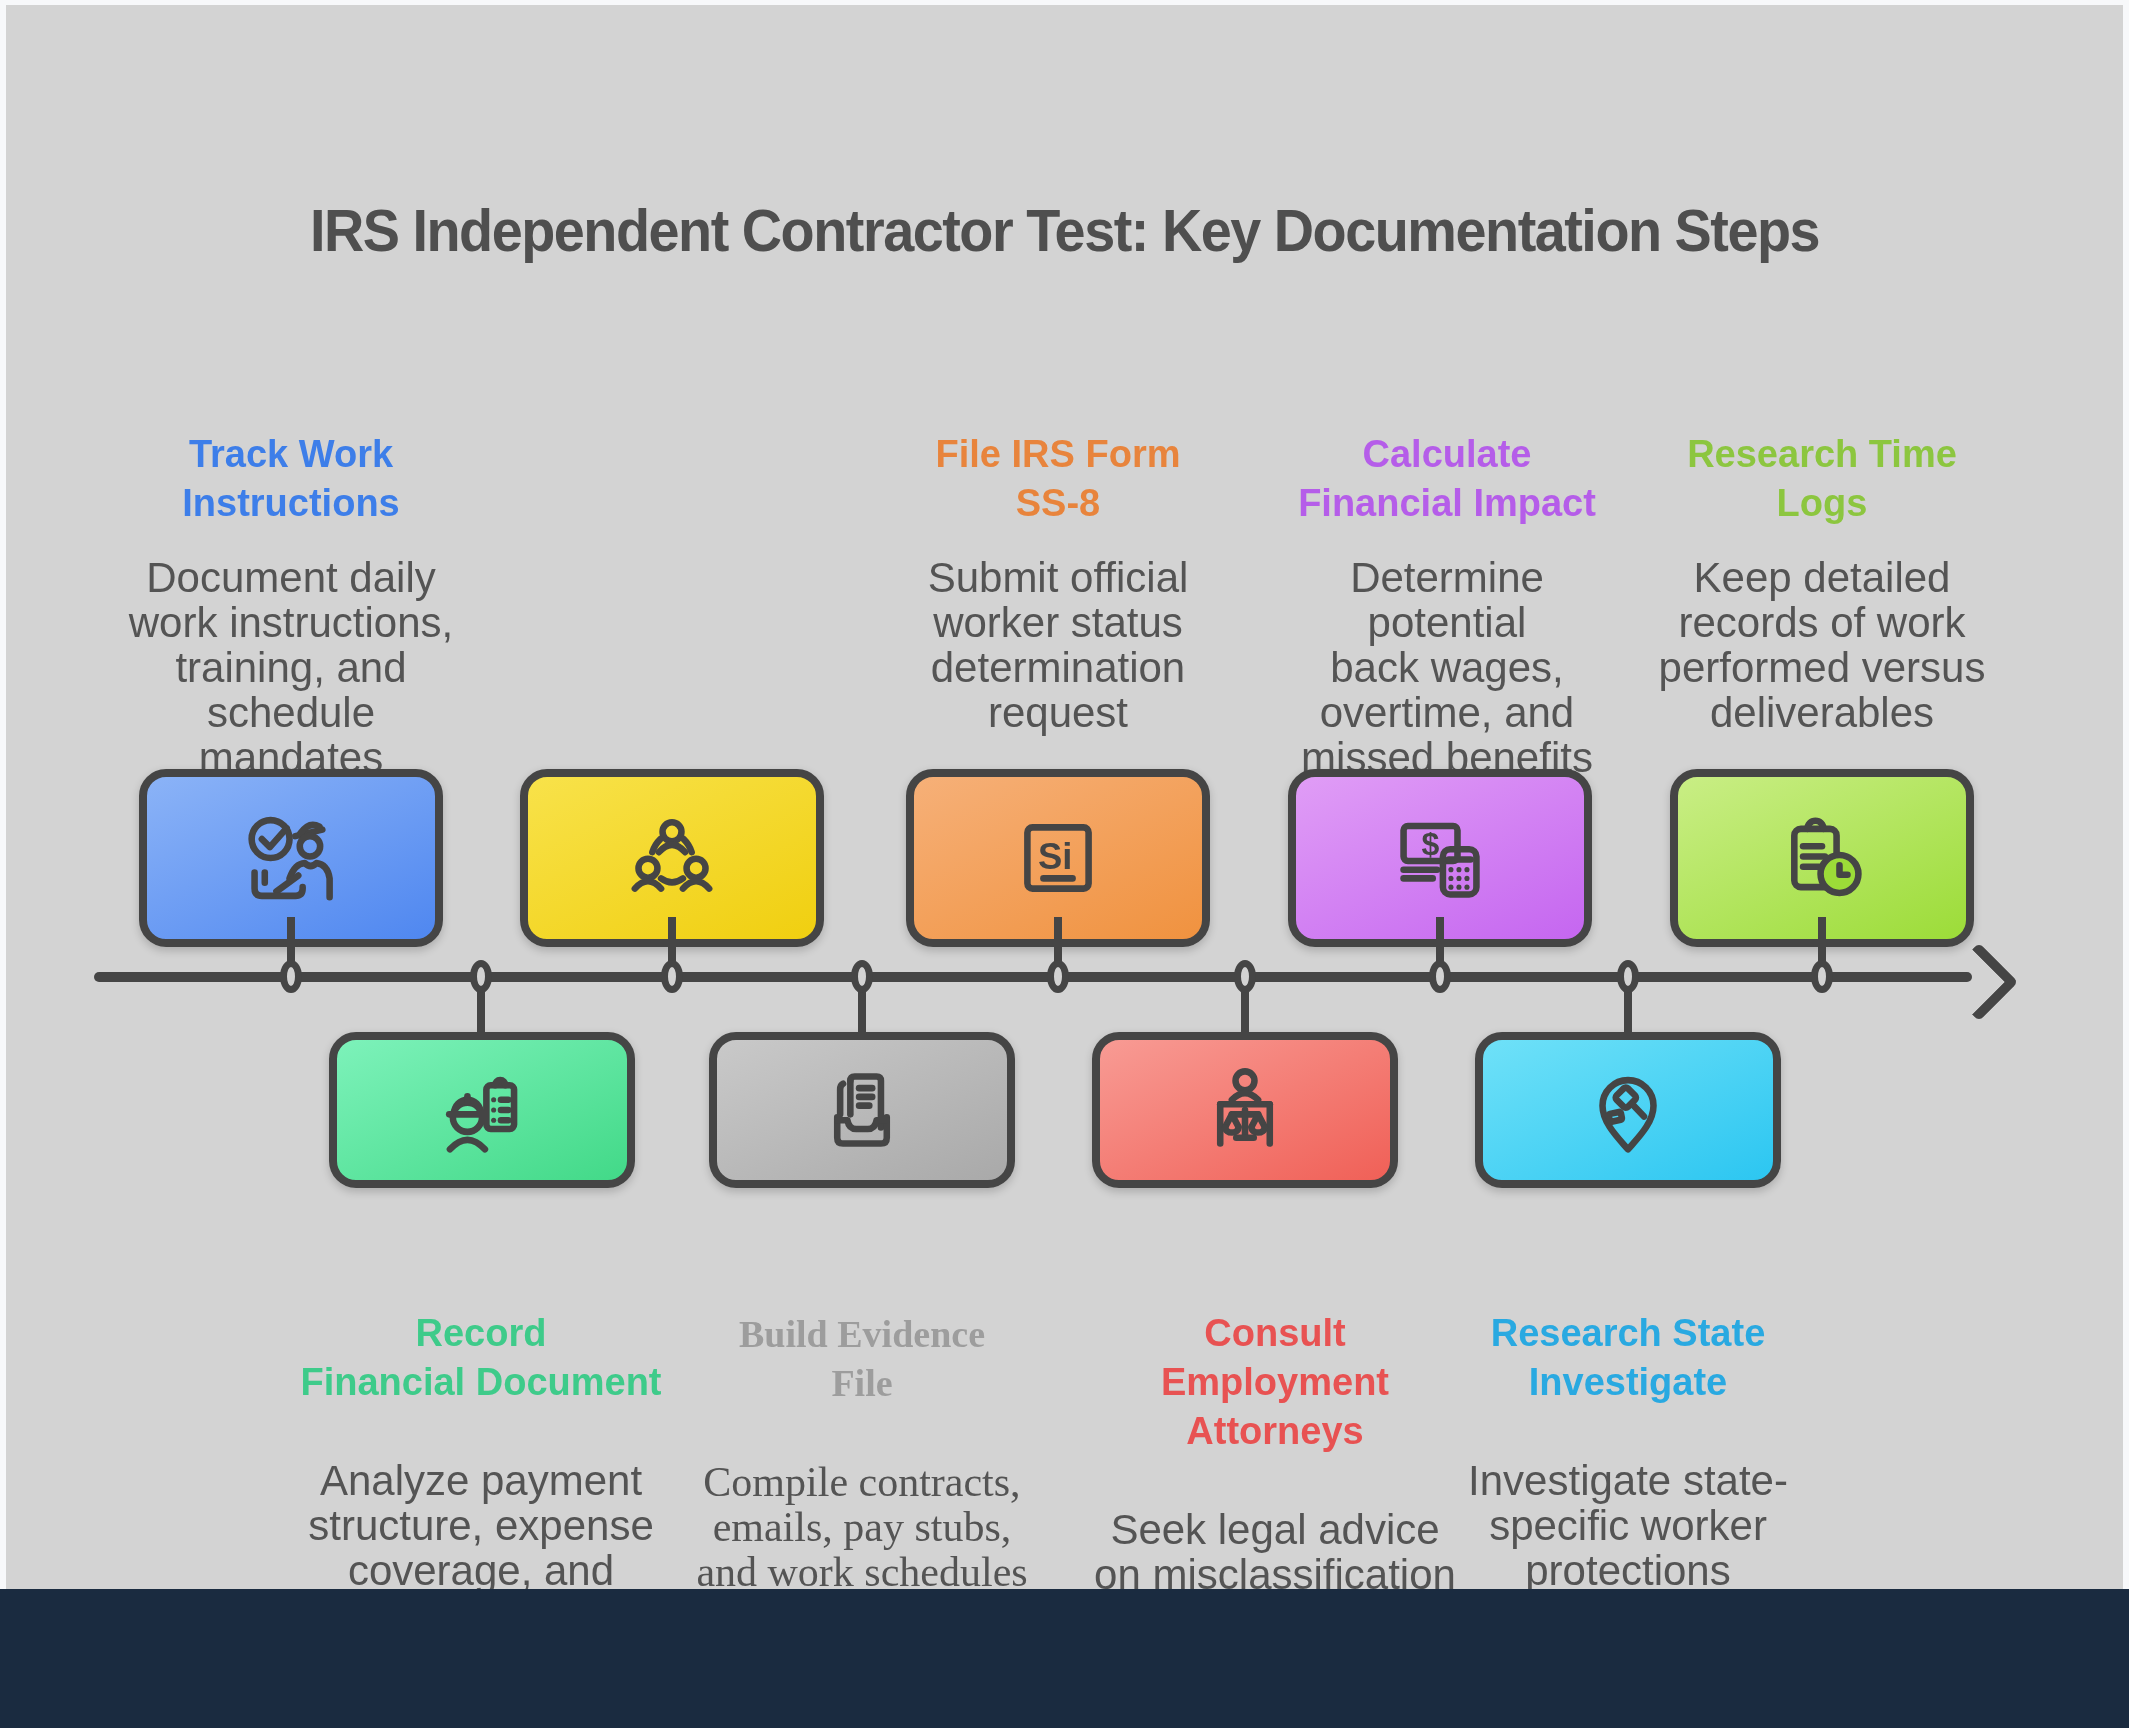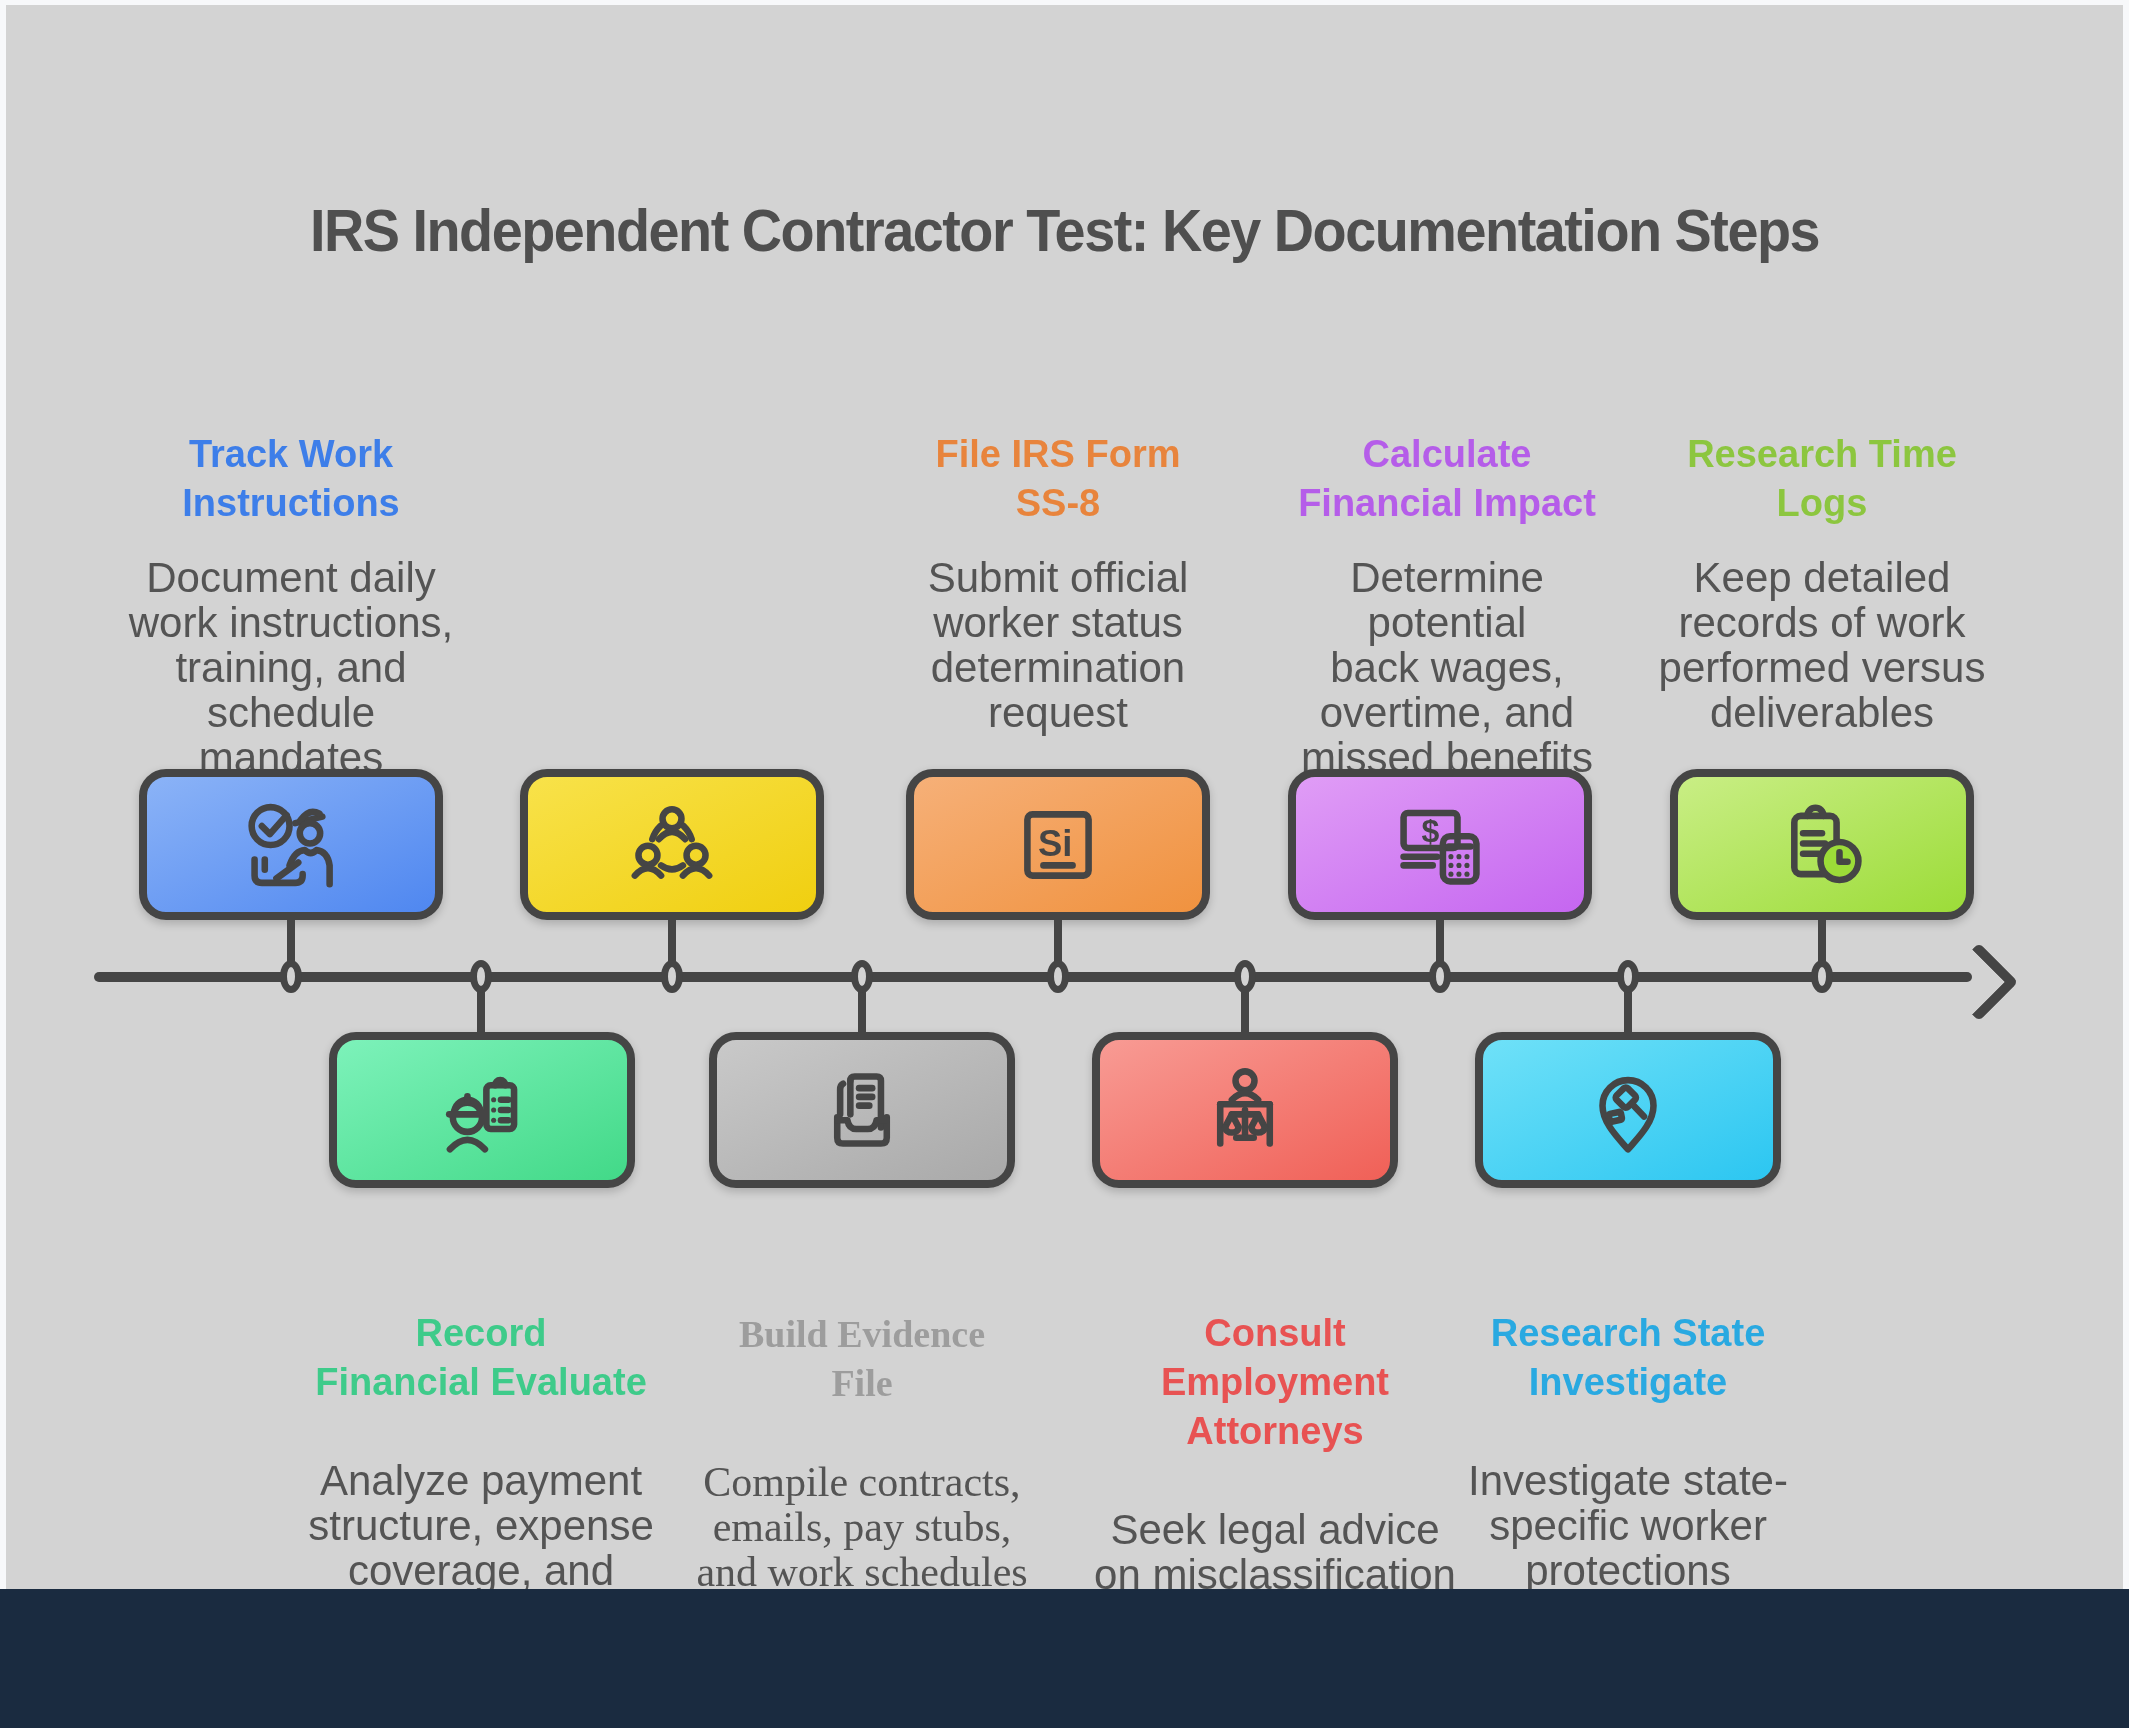--- a/index.html
+++ b/index.html
@@ -10,21 +10,21 @@
     font-size:60px;font-weight:bold;color:#4f4f4f;letter-spacing:-1.6px;
     transform:scaleX(.93);}
   .col{position:absolute;text-align:center;white-space:pre-line;}
   .col.top{top:306px;width:342px;}
   .col.bottom{top:1295px;width:374px;}
   .step-title{font-size:38px;font-weight:bold;line-height:49px;color:var(--tc);}
   .col.top .step-title{height:208px;display:flex;align-items:flex-end;justify-content:center;}
   .step-desc{font-size:42px;line-height:45px;color:#545454;}
   .col.top .step-desc{margin-top:12.7px;}
   .col.bottom .step-desc{margin-top:37px;}
-  .box{position:absolute;width:304px;height:151px;box-sizing:border-box;
+  .box{position:absolute;width:304px;height:178px;box-sizing:border-box;
     border:8.8px solid #454545;border-radius:27px;
     background:linear-gradient(155deg,var(--c1),var(--c2));
     display:flex;align-items:center;justify-content:center;
     box-shadow:0 3.2px 8px rgba(0,0,0,.18);}
   .box.top{top:769px;}
   .box.bottom{top:1032px;height:156px;width:306px;}
   .box svg{width:102px;height:102px;stroke:#454545;stroke-width:9;fill:none;
     stroke-linecap:round;stroke-linejoin:round;}
   .box svg text{stroke:none;fill:#454545;font-family:"Liberation Sans",sans-serif;font-weight:bold;}
   .box svg .dot{fill:#454545;stroke:none;}
@@ -194,21 +194,21 @@
     <svg viewBox="0 0 140 140">
       <path d="M70 124 C 57 109 35 88 35 64 a35 35 0 0 1 70 0 c0 24 -22 45 -35 60 z"></path>
       <rect x="56" y="42" width="22" height="22" rx="4" transform="rotate(45 67 53)"></rect>
       <path d="M76 62 l16 17"></path>
       <rect x="44" y="74" width="17" height="11" rx="2" transform="rotate(-12 52 79)"></rect>
     </svg>
   </div>
 
   <div class="col bottom" style="left: 294px; --tc: #3ecb8a; --c1: #7df2ba; --c2: #42d988;">
     <div class="step-title">Record
-Financial Evaluate</div>
+Financial Document</div>
     <div class="step-desc">Analyze payment
 structure, expense
 coverage, and
 business decisions</div>
   </div>
   <div class="col bottom" style="left: 675px; font-family: Liberation Serif, serif; --tc: #9d9d9d; --c1: #c9c9c9; --c2: #a9a9a9;">
     <div class="step-title">Build Evidence
 File</div>
     <div class="step-desc">Compile contracts,
 emails, pay stubs,

